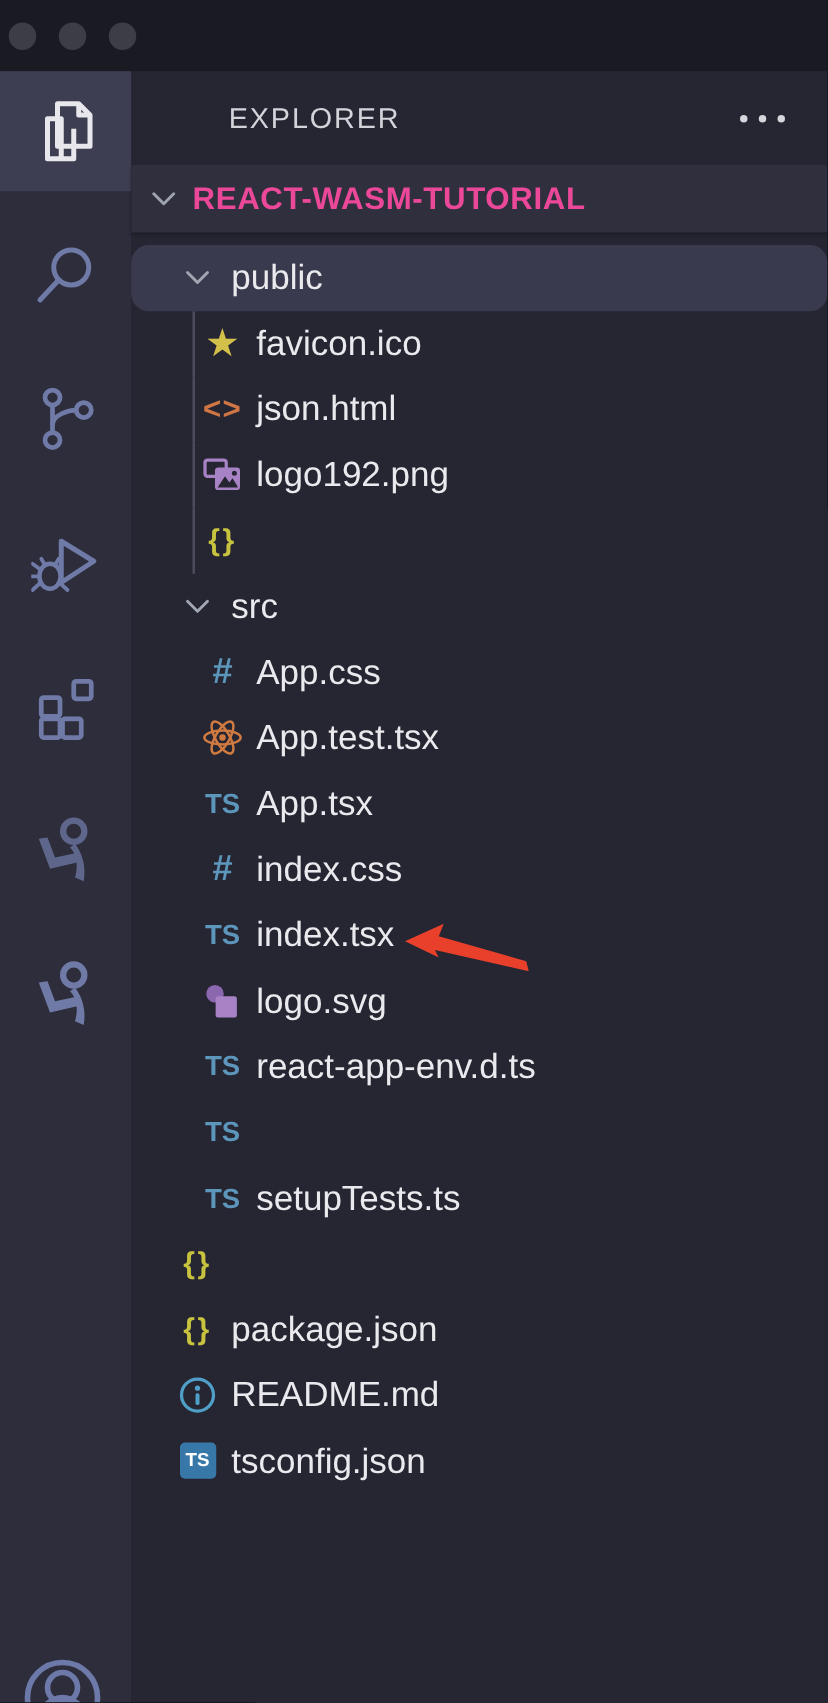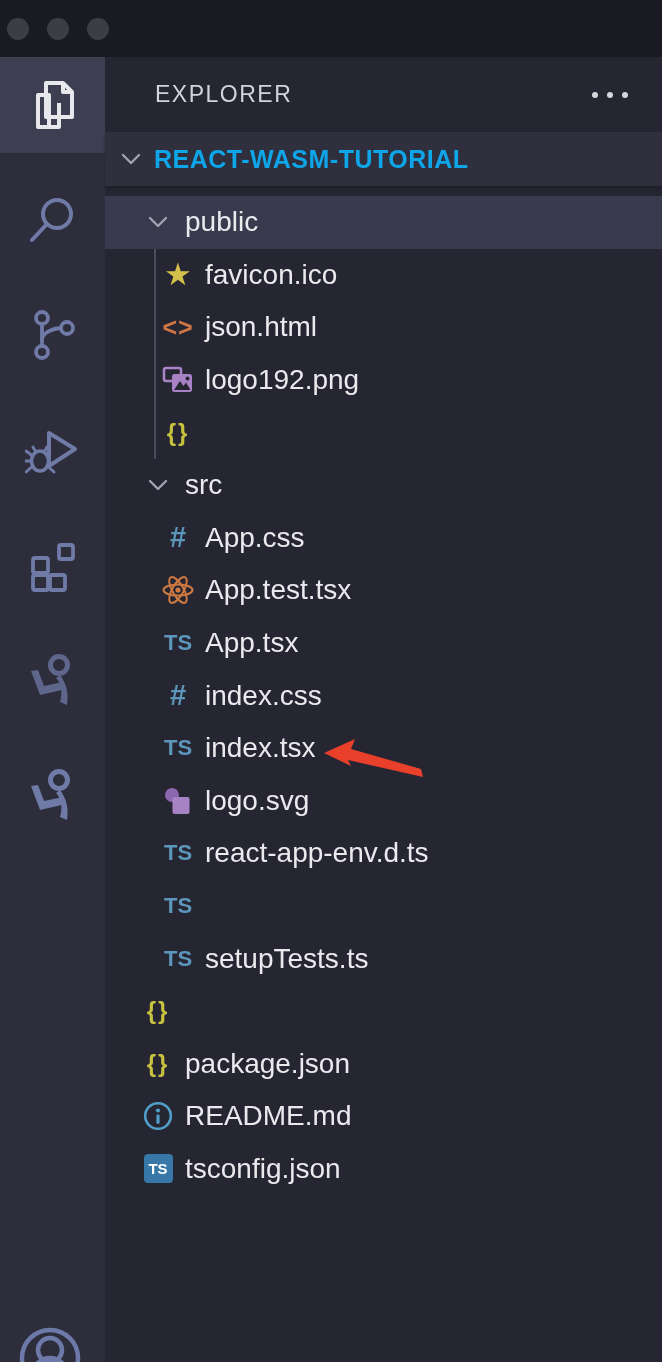--- a/index.html
+++ b/index.html
@@ -12,35 +12,35 @@
 
   
   .activitybar{position:absolute;left:0;top:57px;width:105px;height:1305px;background:var(--activity-bg,#2d2d3c);}
   .ab-item{width:105px;height:96px;margin-bottom:19px;display:flex;align-items:center;justify-content:center;cursor:pointer;}
   .ab-item.active{background:var(--activity-active-bg,#3e3e52);}
   .ab-item svg{display:block;}
   .ab-account{position:absolute;left:0;bottom:0;width:105px;height:50px;overflow:hidden;cursor:pointer;}
 
   
   .sidebar{position:absolute;left:105px;top:57px;width:557px;height:1305px;background:var(--panel-bg,#262633);}
-  .sidebar-header{height:75px;display:flex;align-items:center;justify-content:space-between;padding:0 32px 0 50px;}
+  .sidebar-header{height:75px;display:flex;align-items:center;justify-content:space-between;padding:0 32px 0 50px;margin-left:28px;}
   .panel-title{font-size:23px;letter-spacing:1.5px;color:#d3d3da;}
   .more-dots{display:flex;gap:9px;align-items:center;padding:8px 2px;cursor:pointer;}
   .more-dots i{width:6px;height:6px;border-radius:50%;background:#d6d6dd;display:block;}
 
   .section-header{height:54px;background:var(--section-bg,#2f2f3d);display:flex;align-items:center;padding-left:10px;cursor:pointer;box-shadow:0 2px 3px rgba(0,0,0,.25);}
   .section-header .chev{width:32px;display:flex;justify-content:center;margin-right:7px;}
-  .section-label{font-size:25px;font-weight:700;color:#0ea5e9;letter-spacing:.5px;white-space:nowrap;}
+  .section-label{font-size:25px;font-weight:700;color:#ec4899;letter-spacing:.5px;white-space:nowrap;}
 
   .tree{padding-top:10px;}
   .row{position:relative;height:52.6px;display:flex;align-items:center;cursor:pointer;}
   .row.selected{background:var(--selected-bg,#3a3a4e);}
   .row .iconbox{width:34px;min-width:34px;display:flex;align-items:center;justify-content:center;margin-right:10px;}
   .row .label{font-size:28px;color:#eaeaee;white-space:nowrap;}
-  .row.d0{padding-left:36px;}
+  .row.d0{padding-left:36px;border-radius:14px;}
   .row.d1{padding-left:56px;}
   .row.guide::before{content:"";position:absolute;left:49px;top:0;bottom:0;width:2px;background:#4b4b5c;}
 
   
   .gi{font-weight:700;line-height:1;}
   .gi-star{color:var(--star-yellow,#d3c04a);font-size:31px;font-weight:400;}
   .gi-html{color:var(--html-orange,#cf7644);font-size:25px;letter-spacing:1px;}
   .gi-json{color:var(--json-yellow,#c8c33f);font-size:24px;letter-spacing:2px;}
   .gi-css{color:var(--accent-blue,#5d96bb);font-size:29px;}
   .gi-ts{color:var(--accent-blue,#5d96bb);font-size:22px;}

